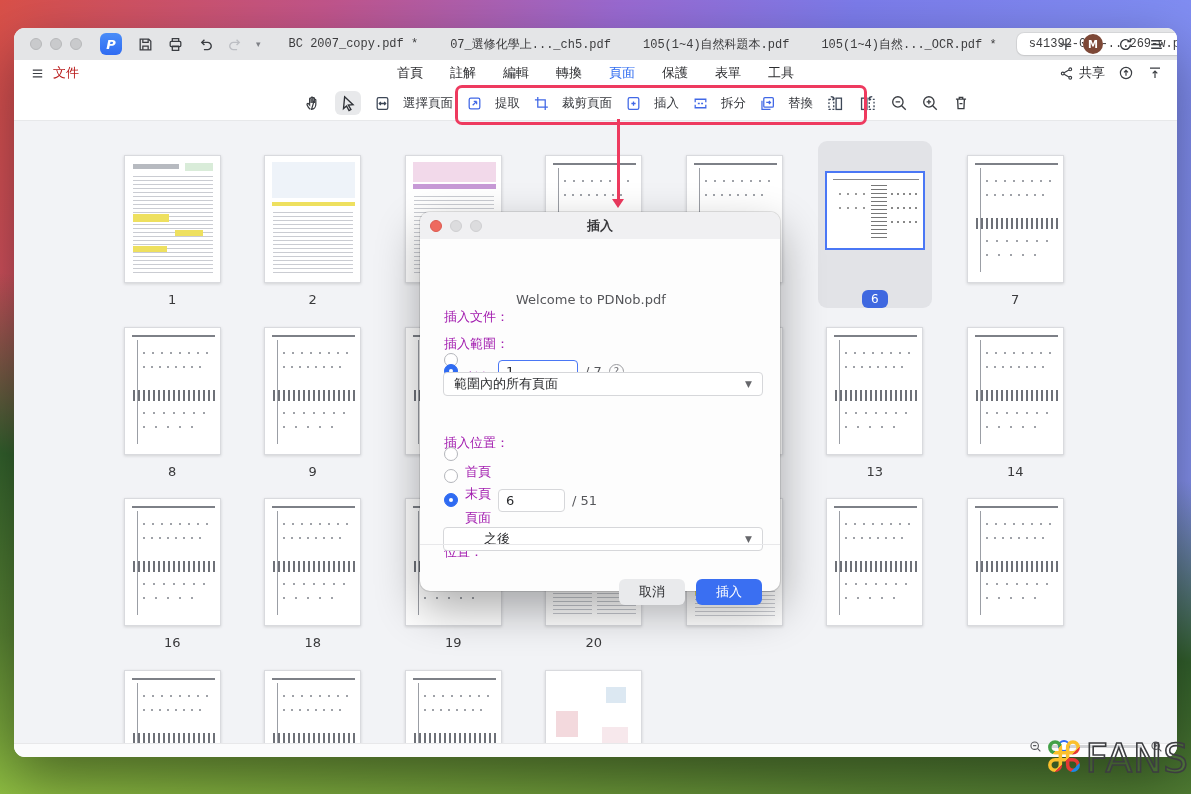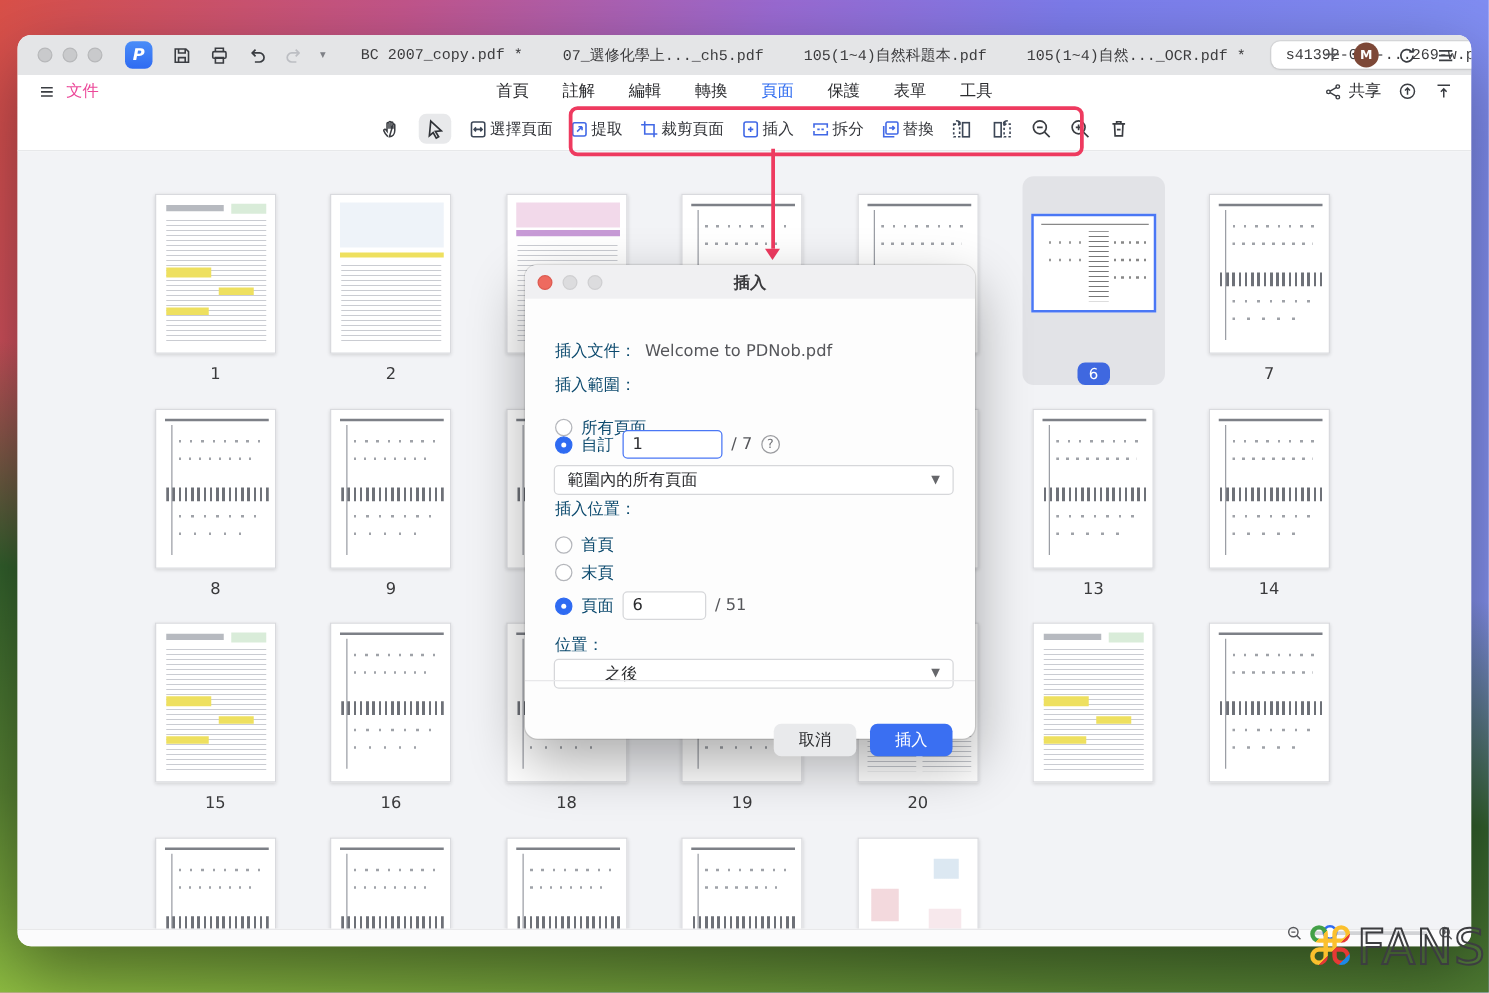--- a/index.html
+++ b/index.html
@@ -25,30 +25,30 @@
   .tabs{display:flex;align-items:center;gap:8px;flex:1;min-width:0;}
   .tab{font-size:12px;color:#3c3c3e;padding:4px 12px;white-space:nowrap;border-radius:7px;font-family:Liberation Mono, monospace;}
   .tab.active{background:#fff;box-shadow:0 0 0 1px rgba(0,0,0,.06),0 1px 2px rgba(0,0,0,.08);display:flex;align-items:center;gap:8px;}
   .tab-x{color:#86878b;font-size:13px;line-height:1;}
   .newtab{font-size:17px;color:#55565a;padding:0 10px;}
   .tbar-right{display:flex;align-items:center;gap:14px;margin-left:auto;}
   .avatar{width:20px;height:20px;border-radius:50%;background:#7d4837;color:#fff;font-size:10px;font-weight:bold;
     display:flex;align-items:center;justify-content:center;}
   
   .menubar{height:26px;background:#fff;display:flex;align-items:center;padding:0 14px 0 16px;position:relative;}
-  .mb-left{display:flex;align-items:center;gap:8px;font-size:13px;color:#ec4899;}
+  .mb-left{display:flex;align-items:center;gap:8px;font-size:13px;color:#b91c1c;}
   .mb-center{position:absolute;left:0;right:0;display:flex;justify-content:center;gap:27px;}
   .mb-item{font-size:13px;color:#2c2d30;}
   .mb-item.active{color:#2e6bf0;}
   .mb-right{display:flex;align-items:center;gap:13px;margin-left:auto;font-size:13px;color:#2c2d30;position:relative;z-index:2;}
   .mb-share{display:flex;align-items:center;gap:5px;}
   
   .toolbar{height:34px;background:#fff;border-bottom:1px solid #e7e8ea;display:flex;align-items:center;
     padding-left:290px;gap:13px;position:relative;}
-  .titem{display:flex;align-items:center;gap:1px;font-size:12.5px;color:#33353a;white-space:nowrap;}
+  .titem{display:flex;align-items:center;gap:12px;font-size:12.5px;color:#33353a;white-space:nowrap;}
   .titem.seltool{background:#e8e9eb;border-radius:6px;padding:3px 4px;}
   
   .redbox{position:absolute;left:441px;top:57px;width:406px;height:34px;border:3px solid #ee3a5f;border-radius:7px;z-index:9;pointer-events:none;}
   .redarrow{position:absolute;left:603px;top:91px;width:3px;height:80px;background:#ee3a5f;z-index:9;}
   .redarrow::after{content:"";position:absolute;left:-5px;top:80px;border:6.5px solid transparent;border-top:9px solid #ee3a5f;}
   
   .content{position:relative;height:622px;background:#f2f3f6;overflow:hidden;}
   .grid{position:absolute;left:88px;top:26px;display:grid;grid-template-columns:repeat(7,140.5px);grid-auto-rows:171.5px;}
   .cell{display:flex;flex-direction:column;align-items:center;padding-top:8px;box-sizing:border-box;}
   .thumb{width:97px;height:128px;background:#fff;border:1px solid #d9dade;box-sizing:border-box;
@@ -115,21 +115,21 @@
   .dialog{position:absolute;left:406px;top:184px;width:360px;height:379px;background:#fdfdfd;border-radius:10px;
     box-shadow:0 0 0 1px rgba(0,0,0,.10),0 18px 45px rgba(0,0,0,.33);z-index:10;font-size:13px;color:#2b2c2f;}
   .dlg-titlebar{height:27px;background:#f0f0f2;border-radius:10px 10px 0 0;display:flex;align-items:center;position:relative;}
   .dlg-traffic{display:flex;gap:8px;margin-left:10px;}
   .dtl{width:12px;height:12px;border-radius:50%;}
   .dtl.close{background:#ee6a5f;border:1px solid #dd5a50;box-sizing:border-box;}
   .dtl.dim{background:#dcdcde;border:1px solid #cfcfd1;box-sizing:border-box;}
   .dlg-title{position:absolute;left:0;right:0;text-align:center;font-weight:bold;font-size:13px;color:#39393c;}
   .dlg-body{position:relative;height:306px;}
   .drow{position:absolute;left:24px;display:flex;align-items:center;gap:7px;}
-  .dlabel{color:#0c4a6e;}
+  .dlabel{color:#a21caf;margin-top:36px;}
   .dvalue{color:#55565a;}
   .radio{width:14px;height:14px;border-radius:50%;background:#fff;border:1px solid #b4b6bb;box-sizing:border-box;}
   .radio.on{background:#2f6bf2;border-color:#2f6bf2;position:relative;}
   .radio.on::after{content:"";position:absolute;left:4px;top:4px;width:4px;height:4px;border-radius:50%;background:#fff;}
   .dinput{height:23px;border:1px solid #d6d7da;border-radius:4px;background:#fff;font-size:13px;color:#2b2c2f;
     padding:0 7px;box-sizing:border-box;font-family:inherit;}
   .dinput.focus{border:1.5px solid #4a77f5;}
   .dselect{position:absolute;left:23px;width:320px;height:24px;border:1px solid #d6d7da;border-radius:4px;background:#fff;
     display:flex;align-items:center;padding:0 10px;box-sizing:border-box;justify-content:space-between;color:#2b2c2f;}
   .scaret{font-size:9px;color:#66676b;}
@@ -397,24 +397,20 @@
         </div>
         <div class="cell">
           <div class="thumb k-table"></div>
           <div class="pnum">13</div>
         </div>
         <div class="cell">
           <div class="thumb k-table"></div>
           <div class="pnum">14</div>
         </div>
         <div class="cell">
-          <div class="thumb k-text-hl"></div>
-          <div class="pnum">15</div>
-        </div>
-        <div class="cell">
           <div class="thumb k-table"></div>
           <div class="pnum">16</div>
         </div>
         <div class="cell">
           <div class="thumb k-table"></div>
           <div class="pnum">18</div>
         </div>
         <div class="cell">
           <div class="thumb k-table"></div>
           <div class="pnum">19</div>

